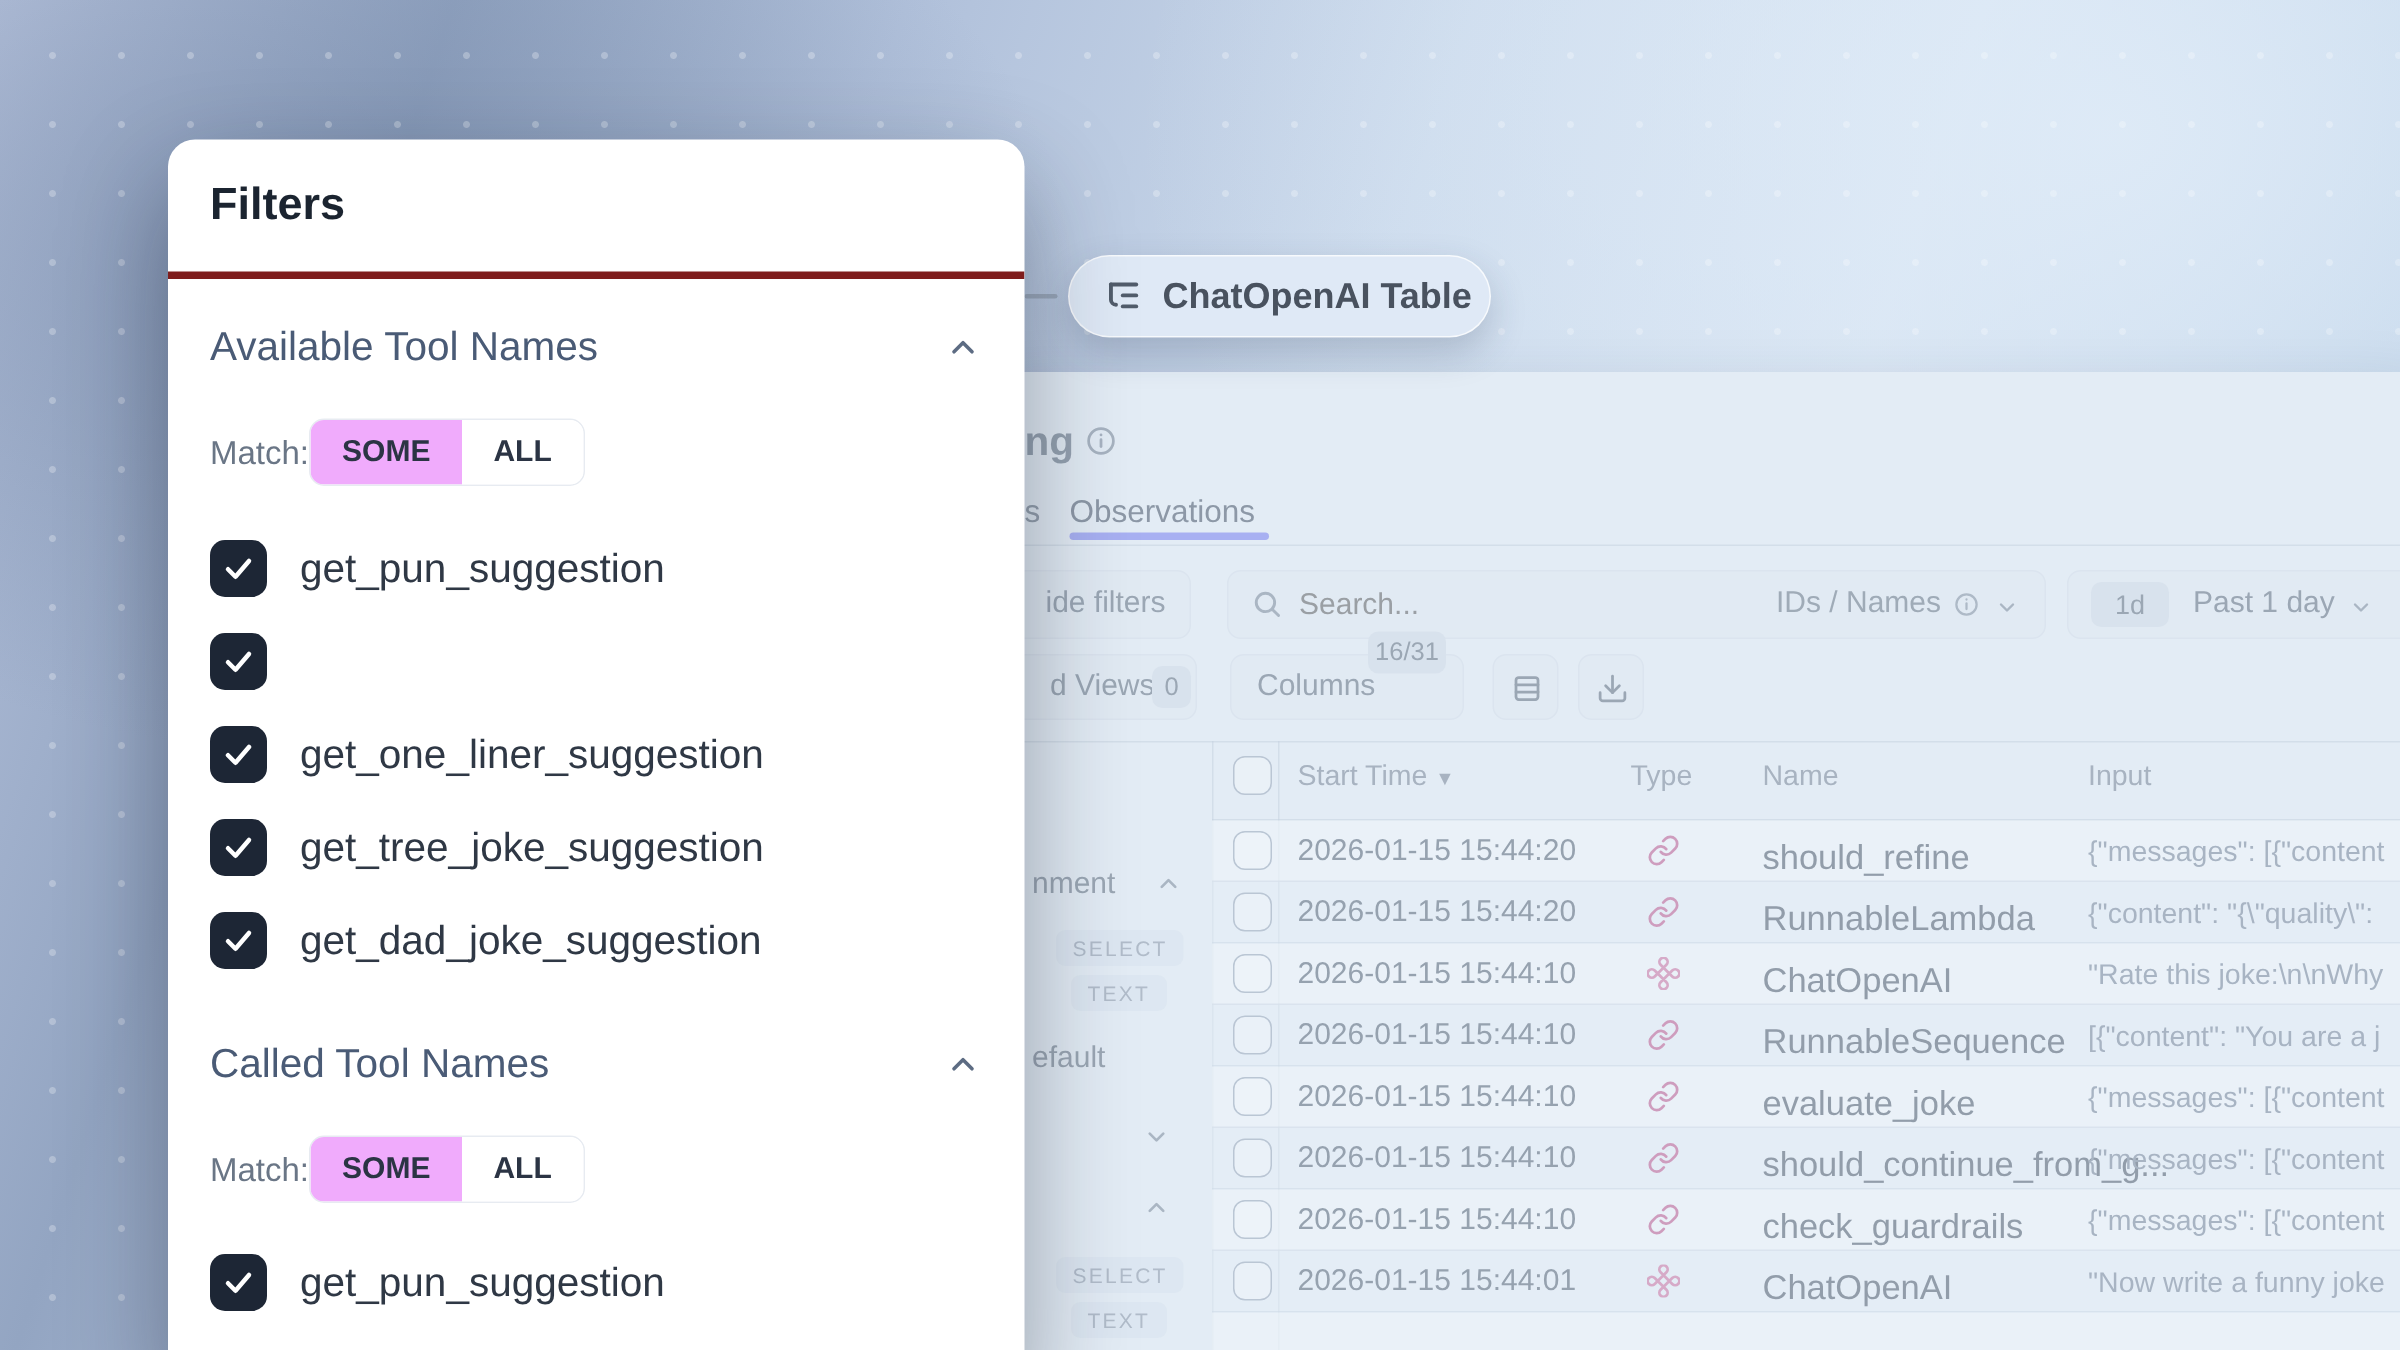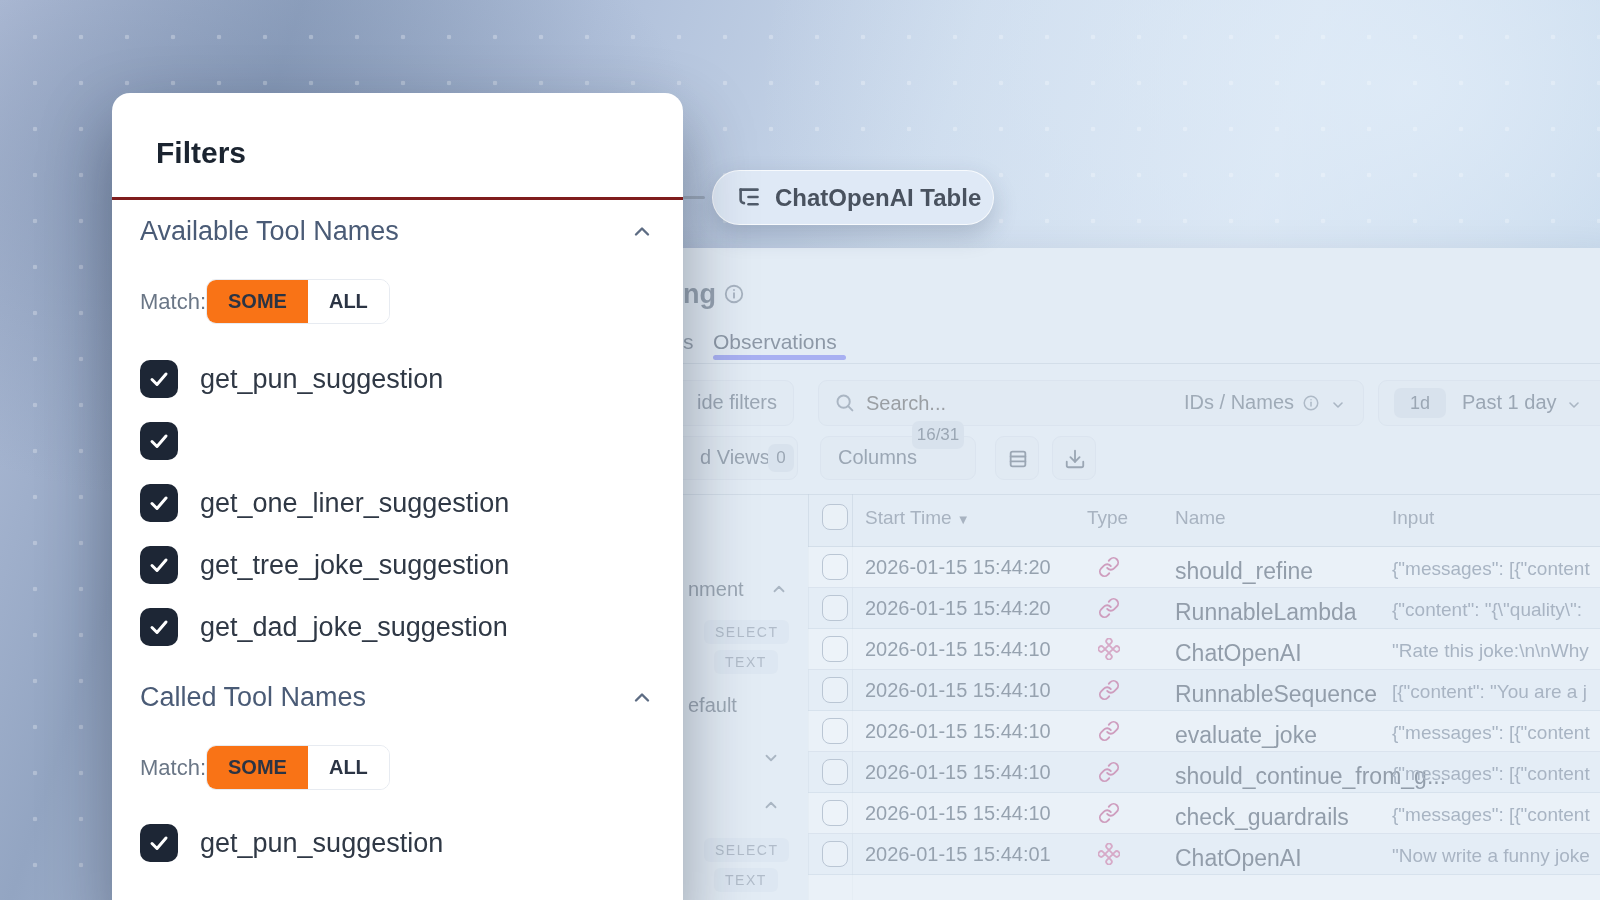--- a/index.html
+++ b/index.html
@@ -47,30 +47,30 @@
   
   .pill{position:absolute;left:712px;top:170px;width:282px;height:55px;z-index:4;
         background:#dfe9f6;border:1px solid rgba(255,255,255,.75);border-radius:28px;
         box-shadow:0 10px 24px rgba(40,55,80,.22);display:flex;align-items:center;gap:13px;
         padding:0 22px;}
   .pill-label{font-size:24px;font-weight:700;color:#49525f;white-space:nowrap}
   
   .fpanel{position:absolute;left:112px;top:93px;width:571px;height:830px;z-index:5;
           background:#ffffff;border-radius:18px;box-shadow:0 30px 70px rgba(15,23,42,.38);
           padding:26px 28px 0 28px;overflow:hidden}
-  .fp-head{margin:16px -28px;padding:0 28px 26px 44px;border-bottom:3px solid #7f1d1d}
+  .fp-head{margin:0 -28px;padding:0 28px 26px 28px;border-bottom:5px solid #7f1d1d}
   .fp-title{font-size:30px;font-weight:700;color:#1b2430;line-height:36px}
-  .fsec{display:flex;justify-content:space-between;align-items:center;margin-top:16px}
+  .fsec{display:flex;justify-content:space-between;align-items:center;margin-top:30px}
   .fsec h2{font-size:27px;font-weight:500;color:#4a5b76}
   .chevbtn{width:26px;height:26px;display:flex;align-items:center;justify-content:center;cursor:pointer}
   .matchrow{display:flex;align-items:center;margin-top:32px}
   .matchlbl{font-size:22px;color:#6a7686}
   .toggle{display:flex;border:1px solid #e7ebf1;border-radius:10px;overflow:hidden}
   .seg{padding:10px 21px;font-size:20px;font-weight:700;color:#2b3444;background:#fff;cursor:pointer}
-  .seg.sel{background:#f97316}
+  .seg.sel{background:#f0abfc}
   .fitems{margin-top:24px}
   .fitem{display:flex;align-items:center;gap:22px;height:62px}
   .fcb{width:38px;height:38px;border-radius:10px;background:#1d2635;display:flex;
        align-items:center;justify-content:center;cursor:pointer;flex:none}
   .fitem label{font-size:27px;font-weight:500;color:#2f3845}
   svg{display:block}
 </style>
 </head>
 <body>
 
@@ -360,21 +360,21 @@
       <div class="fitem">
         <span class="fcb">
             <svg width="24" height="24" viewBox="0 0 24 24" fill="none" stroke="#fff" stroke-width="3" stroke-linecap="round" stroke-linejoin="round">
               <polyline points="5 12.5 10 17.5 19 7"></polyline>
             </svg>
           </span>
         <label>get_dad_joke_suggestion</label>
       </div>
     </div>
 
-    <div class="fsec" style="margin-top:24px">
+    <div class="fsec" style="margin-top:36px">
       <h2>Called Tool Names</h2>
       <span class="chevbtn">
         <svg width="24" height="24" viewBox="0 0 24 24" fill="none" stroke="#5d6c83" stroke-width="2.4" stroke-linecap="round" stroke-linejoin="round">
             <polyline points="6 14.5 12 8.5 18 14.5"></polyline>
           </svg>
       </span>
     </div>
     <div class="matchrow">
       <span class="matchlbl">Match:</span>
       <span class="toggle">

